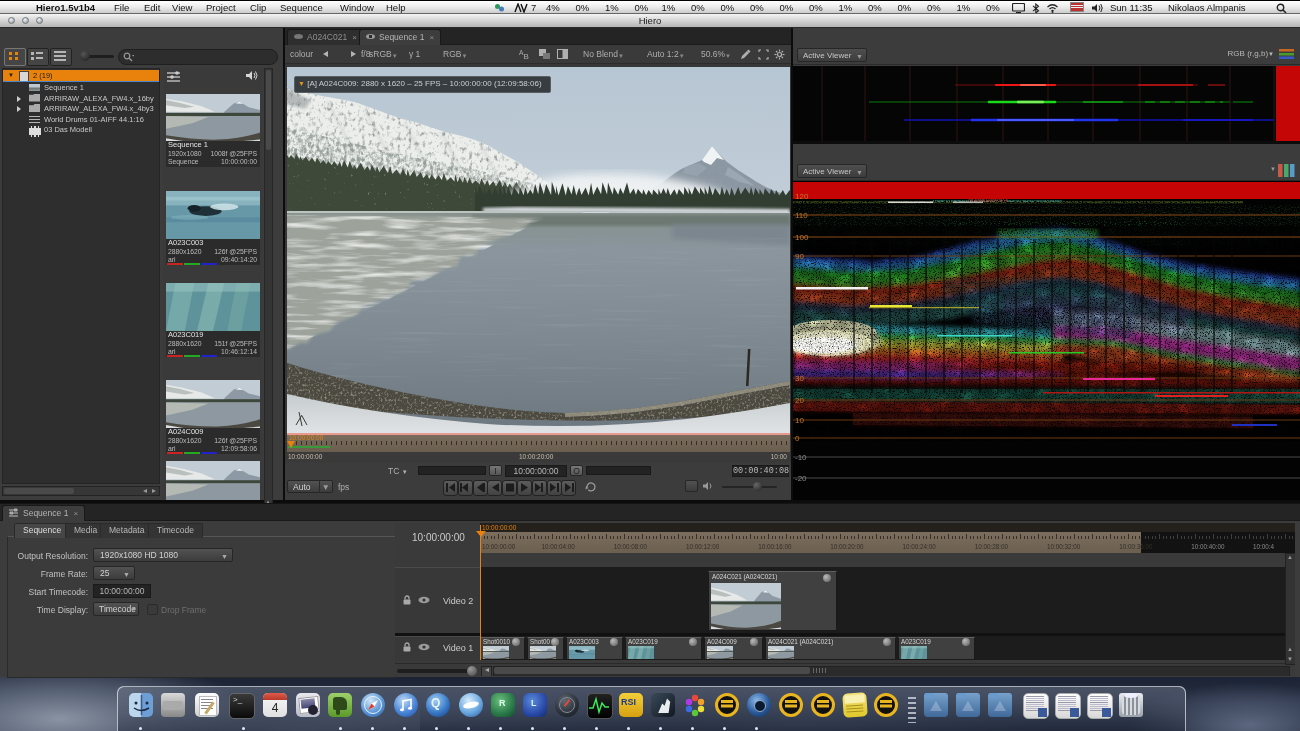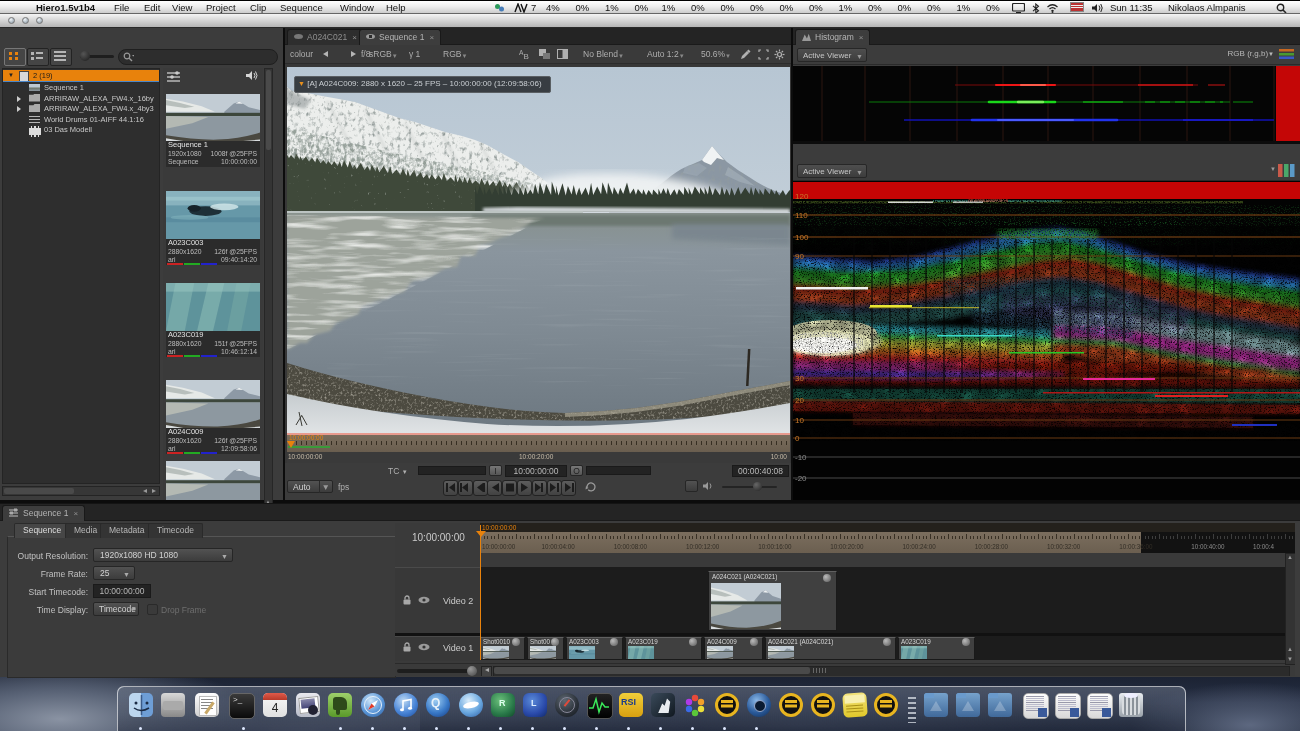--- a/index.html
+++ b/index.html
@@ -120,20 +120,21 @@
 <span class="mi" style="left:1168px;">Nikolaos Almpanis</span>
 <svg class="mi" style="left:1276px;top:2px;" width="11" height="11">
       <circle cx="4.5" cy="4.5" r="3.2" stroke="#222" stroke-width="1.4" fill="none"></circle>
       <line x1="7" y1="7" x2="10" y2="10" stroke="#222" stroke-width="1.6"></line>
     </svg>
 </div>
 <div class="abs" id="titlebar">
 <div class="tl" style="left:8px;"></div>
     <div class="tl" style="left:22px;"></div>
     <div class="tl" style="left:36px;"></div>
+<div class="tname">Hiero</div>
   </div>
 <div class="abs" id="app">
 <div class="panel" id="leftpanel">
 <div id="lp-toolbar">
 <div class="lp-btn" style="left:4px;border-color:#777;"><svg width="18" height="14">
             <g fill="#e8820c">
               <rect x="4" y="3" width="3" height="3"></rect>
               <rect x="10" y="3" width="3" height="3"></rect>
               <rect x="4" y="8" width="3" height="3"></rect>
               <rect x="10" y="8" width="3" height="3"></rect>
@@ -591,21 +592,21 @@
 <div style="position:absolute;left:232px;top:20px;color:#c9bda9;font-size:6.5px;">10:00:20:00</div>
 <div style="position:absolute;right:3px;top:20px;color:#c9bda9;font-size:6.5px;">10:00</div>
 </div>
 <div id="v-ctrl">
 <span style="position:absolute;left:103px;top:3px;font-size:8.5px;">TC <span style="font-size:6px;">▼</span></span>
 <div class="darkfield" style="left:133px;top:3px;width:68px;height:9px;"></div>
 <div class="fwidget" style="left:204px;top:2px;width:13px;height:11px;text-align:center;line-height:10px;color:#222;background:linear-gradient(180deg,#777,#555);">I</div>
 <div class="darkfield" style="left:220px;top:2px;width:62px;height:12px;line-height:11px;">10:00:00:00</div>
 <div class="fwidget" style="left:285px;top:2px;width:13px;height:11px;text-align:center;line-height:10px;color:#222;background:linear-gradient(180deg,#777,#555);">O</div>
 <div class="darkfield" style="left:301px;top:3px;width:65px;height:9px;"></div>
-<div class="darkfield" style="left:447px;top:2px;width:57px;height:12px;line-height:11px;">00:00:40:08</div>
+<div class="darkfield" style="left:447px;top:2px;width:57px;height:12px;line-height:11px;font-family:Liberation Mono, monospace;">00:00:40:08</div>
 <div class="fwidget" style="left:2px;top:17px;width:46px;height:13px;padding-left:5px;line-height:12px;">Auto<span style="position:absolute;right:2px;top:0px;border-left:1px solid #2a2a2a;padding-left:2px;color:#999;">▼</span></div>
 <span style="position:absolute;left:53px;top:19px;font-size:8.5px;">fps</span>
 <div class="tbtn" style="left:158px;top:17px;padding-top:2px;"><svg width="12" height="9">
             <g fill="#1c1c1c">
               <rect x="1" y="0" width="2" height="9"></rect>
               <path d="M10,0 L4,4.5 L10,9 Z"></path>
             </g>
           </svg></div>
 <div class="tbtn" style="left:172.8px;top:17px;padding-top:2px;"><svg width="12" height="9">
             <g fill="#1c1c1c">
@@ -653,23 +654,20 @@
 <div class="fwidget" style="left:400px;top:17px;width:13px;height:12px;"></div>
 <svg style="position:absolute;left:418px;top:18px;" width="12" height="10">
           <path d="M0,3.5 L2.5,3.5 L5,1 L5,9 L2.5,6.5 L0,6.5 Z" fill="#999"></path>
           <path d="M7,2.5 Q9,5 7,7.5" stroke="#999" stroke-width="1" fill="none"></path>
         </svg>
 <div style="position:absolute;left:437px;top:23px;width:55px;height:2px;background:#242424;border-radius:1px;"></div>
 <div style="position:absolute;left:468px;top:19px;width:9px;height:9px;border-radius:50%;background:radial-gradient(circle at 35% 30%,#666,#222);"></div>
 </div>
 </div>
 <div class="panel" id="histpanel">
-<div class="tabstrip">
-        <div class="tab" style="left:2px;"><span class="ticon" style="width:9px;height:8px;background:#999;clip-path:polygon(0 100%,30% 20%,55% 70%,75% 10%,100% 100%);"></span>Histogram<span class="x">×</span></div>
-      </div>
 <div style="position:absolute;left:0;top:17px;width:100%;height:20px;background:#3c3c3c;border-bottom:1px solid #2a2a2a;box-sizing:border-box;">
 <div class="avbtn">Active Viewer</div>
 <span style="position:absolute;right:26px;top:4px;color:#b8b8b8;font-size:8px;">RGB (r,g,b)<span style="font-size:6px;">▼</span></span>
 <svg style="position:absolute;right:5px;top:3px;" width="16" height="13">
           <g>
             <rect x="0" y="1" width="15" height="2.5" fill="#c86820"></rect>
             <rect x="0" y="5" width="15" height="2.5" fill="#4a9a30"></rect>
             <rect x="0" y="8.5" width="15" height="2.5" fill="#3a58c8"></rect>
           </g>
         </svg>

